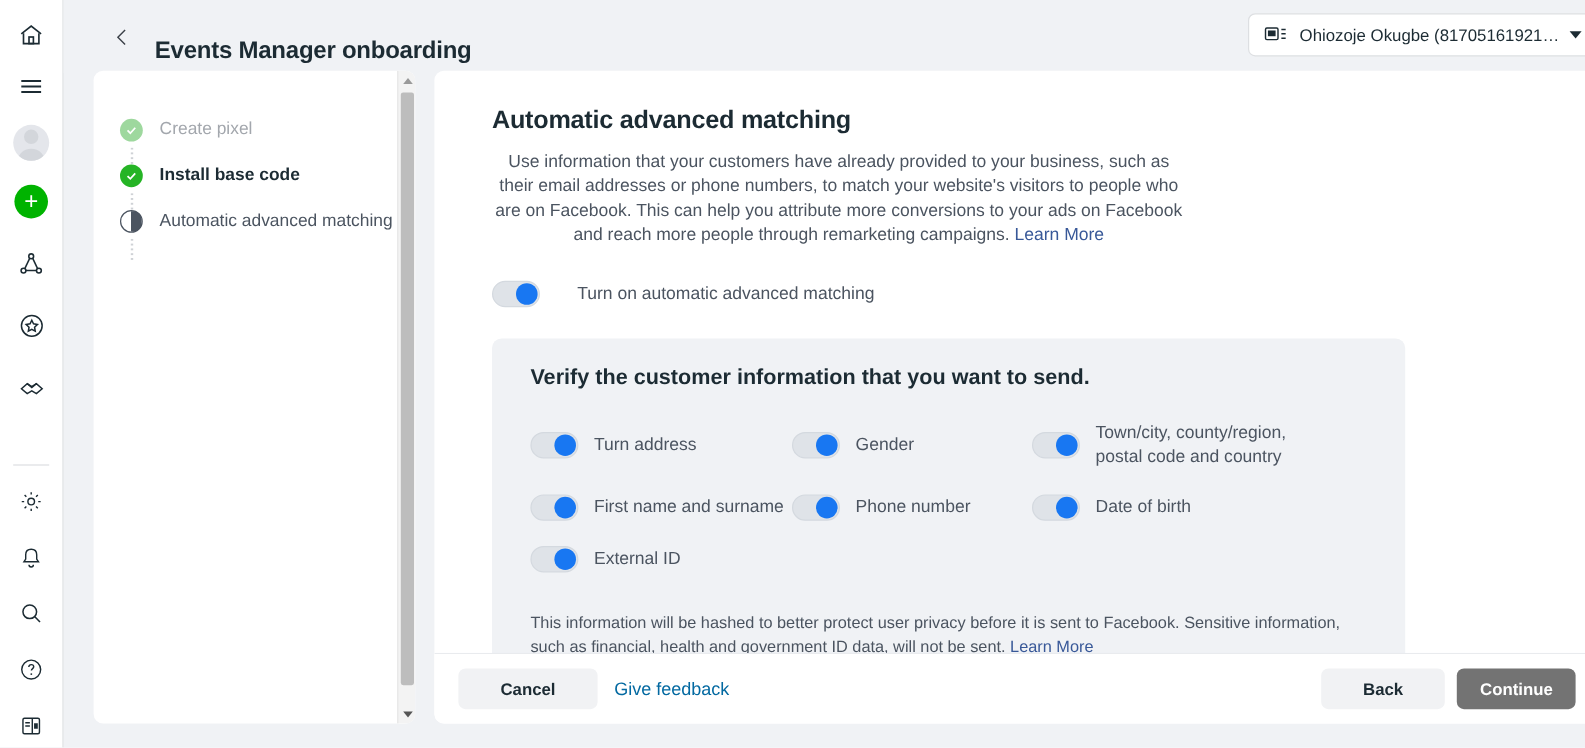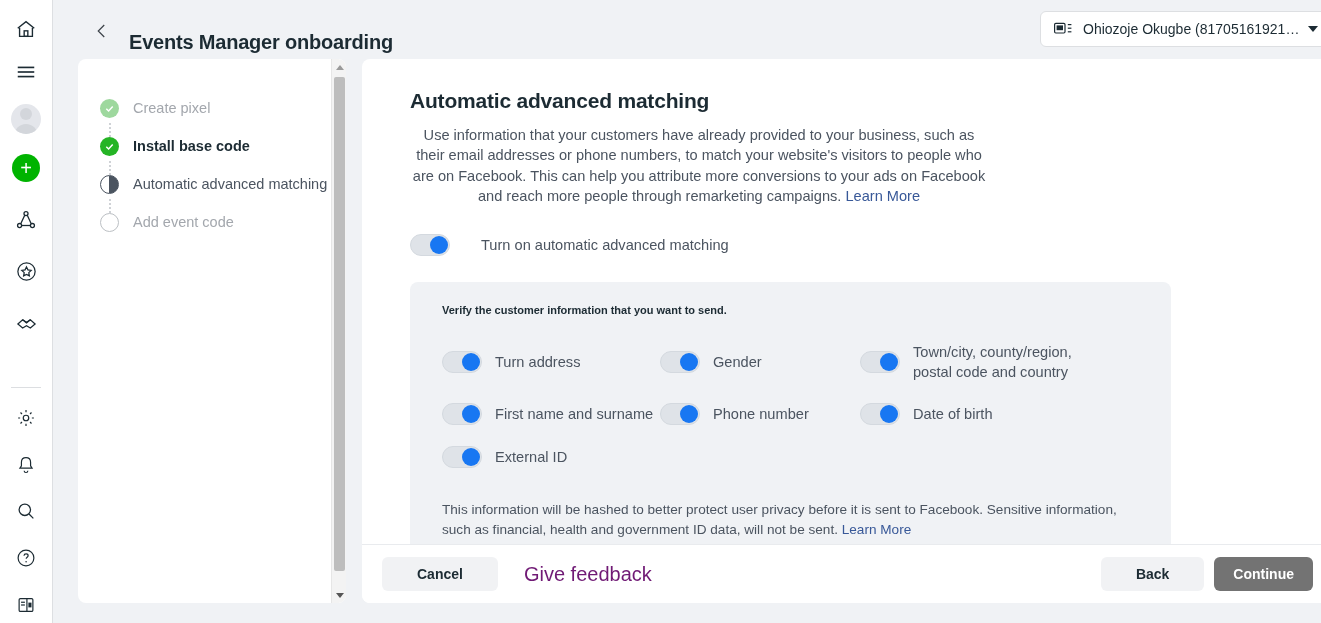--- a/index.html
+++ b/index.html
@@ -184,21 +184,21 @@
   .toggle-label { font-size: 14.6px; color: #4b5460; }
 
   
   .verify-card {
     margin-top: 26px;
     width: 761px; background: #f0f2f5;
     border-radius: 8px;
     padding: 22px 24px 26px 32px;
   }
   .verify-title {
-    font-size: 11px; font-weight: 700; color: #1c2b33;
+    font-size: 18px; font-weight: 700; color: #1c2b33;
     margin-bottom: 26px;
   }
   .verify-grid {
     display: grid;
     grid-template-columns: 218px 200px 1fr;
     row-gap: 21px;
   }
   .vg-item { display: flex; align-items: center; gap: 13px; }
   .vg-item .vlabel {
     font-size: 14.6px; color: #4b5460; line-height: 20px;
@@ -218,21 +218,21 @@
   }
   .btn {
     height: 34px; border-radius: 6px; border: none;
     font-size: 14px; font-weight: 700; cursor: pointer;
     display: flex; align-items: center; justify-content: center;
     font-family: "Liberation Sans", sans-serif;
   }
   .btn-gray { background: #f1f2f4; color: #1c2b33; padding: 0 35px; }
   .btn-blue { background: #737373; color: #ffffff; padding: 0 19px; }
   .feedback-link {
-    margin-left: 26px; font-size: 20px; color: #701a75; cursor: pointer;
+    margin-left: 14px; font-size: 15px; color: #0369a1; cursor: pointer;
   }
   .footer-right { margin-left: auto; display: flex; align-items: center; gap: 10px; padding-right: 8px; }
 </style>
 </head>
 <body>
 
 <div class="app">
 
   <div class="rail">
     <div style="height:14px"></div>
@@ -378,26 +378,20 @@
       </div>
 
       <div class="step-row">
         <div class="step-dot step-half">
           <div class="circ"></div>
         </div>
         <div class="step-label lbl-normal">Automatic advanced matching</div>
         <div class="connector" style="top:34px"></div>
       </div>
 
-      <div class="step-row">
-        <div class="step-dot step-empty">
-          <div class="circ"></div>
-        </div>
-        <div class="step-label lbl-muted">Add event code</div>
-      </div>
 
     </div>
 
     <div class="sb">
       <div class="sb-arrow up">
           <div class="sb-tri-up"></div>
         </div>
       <div class="sb-thumb"></div>
       <div class="sb-arrow down">
           <div class="sb-tri-down"></div>

